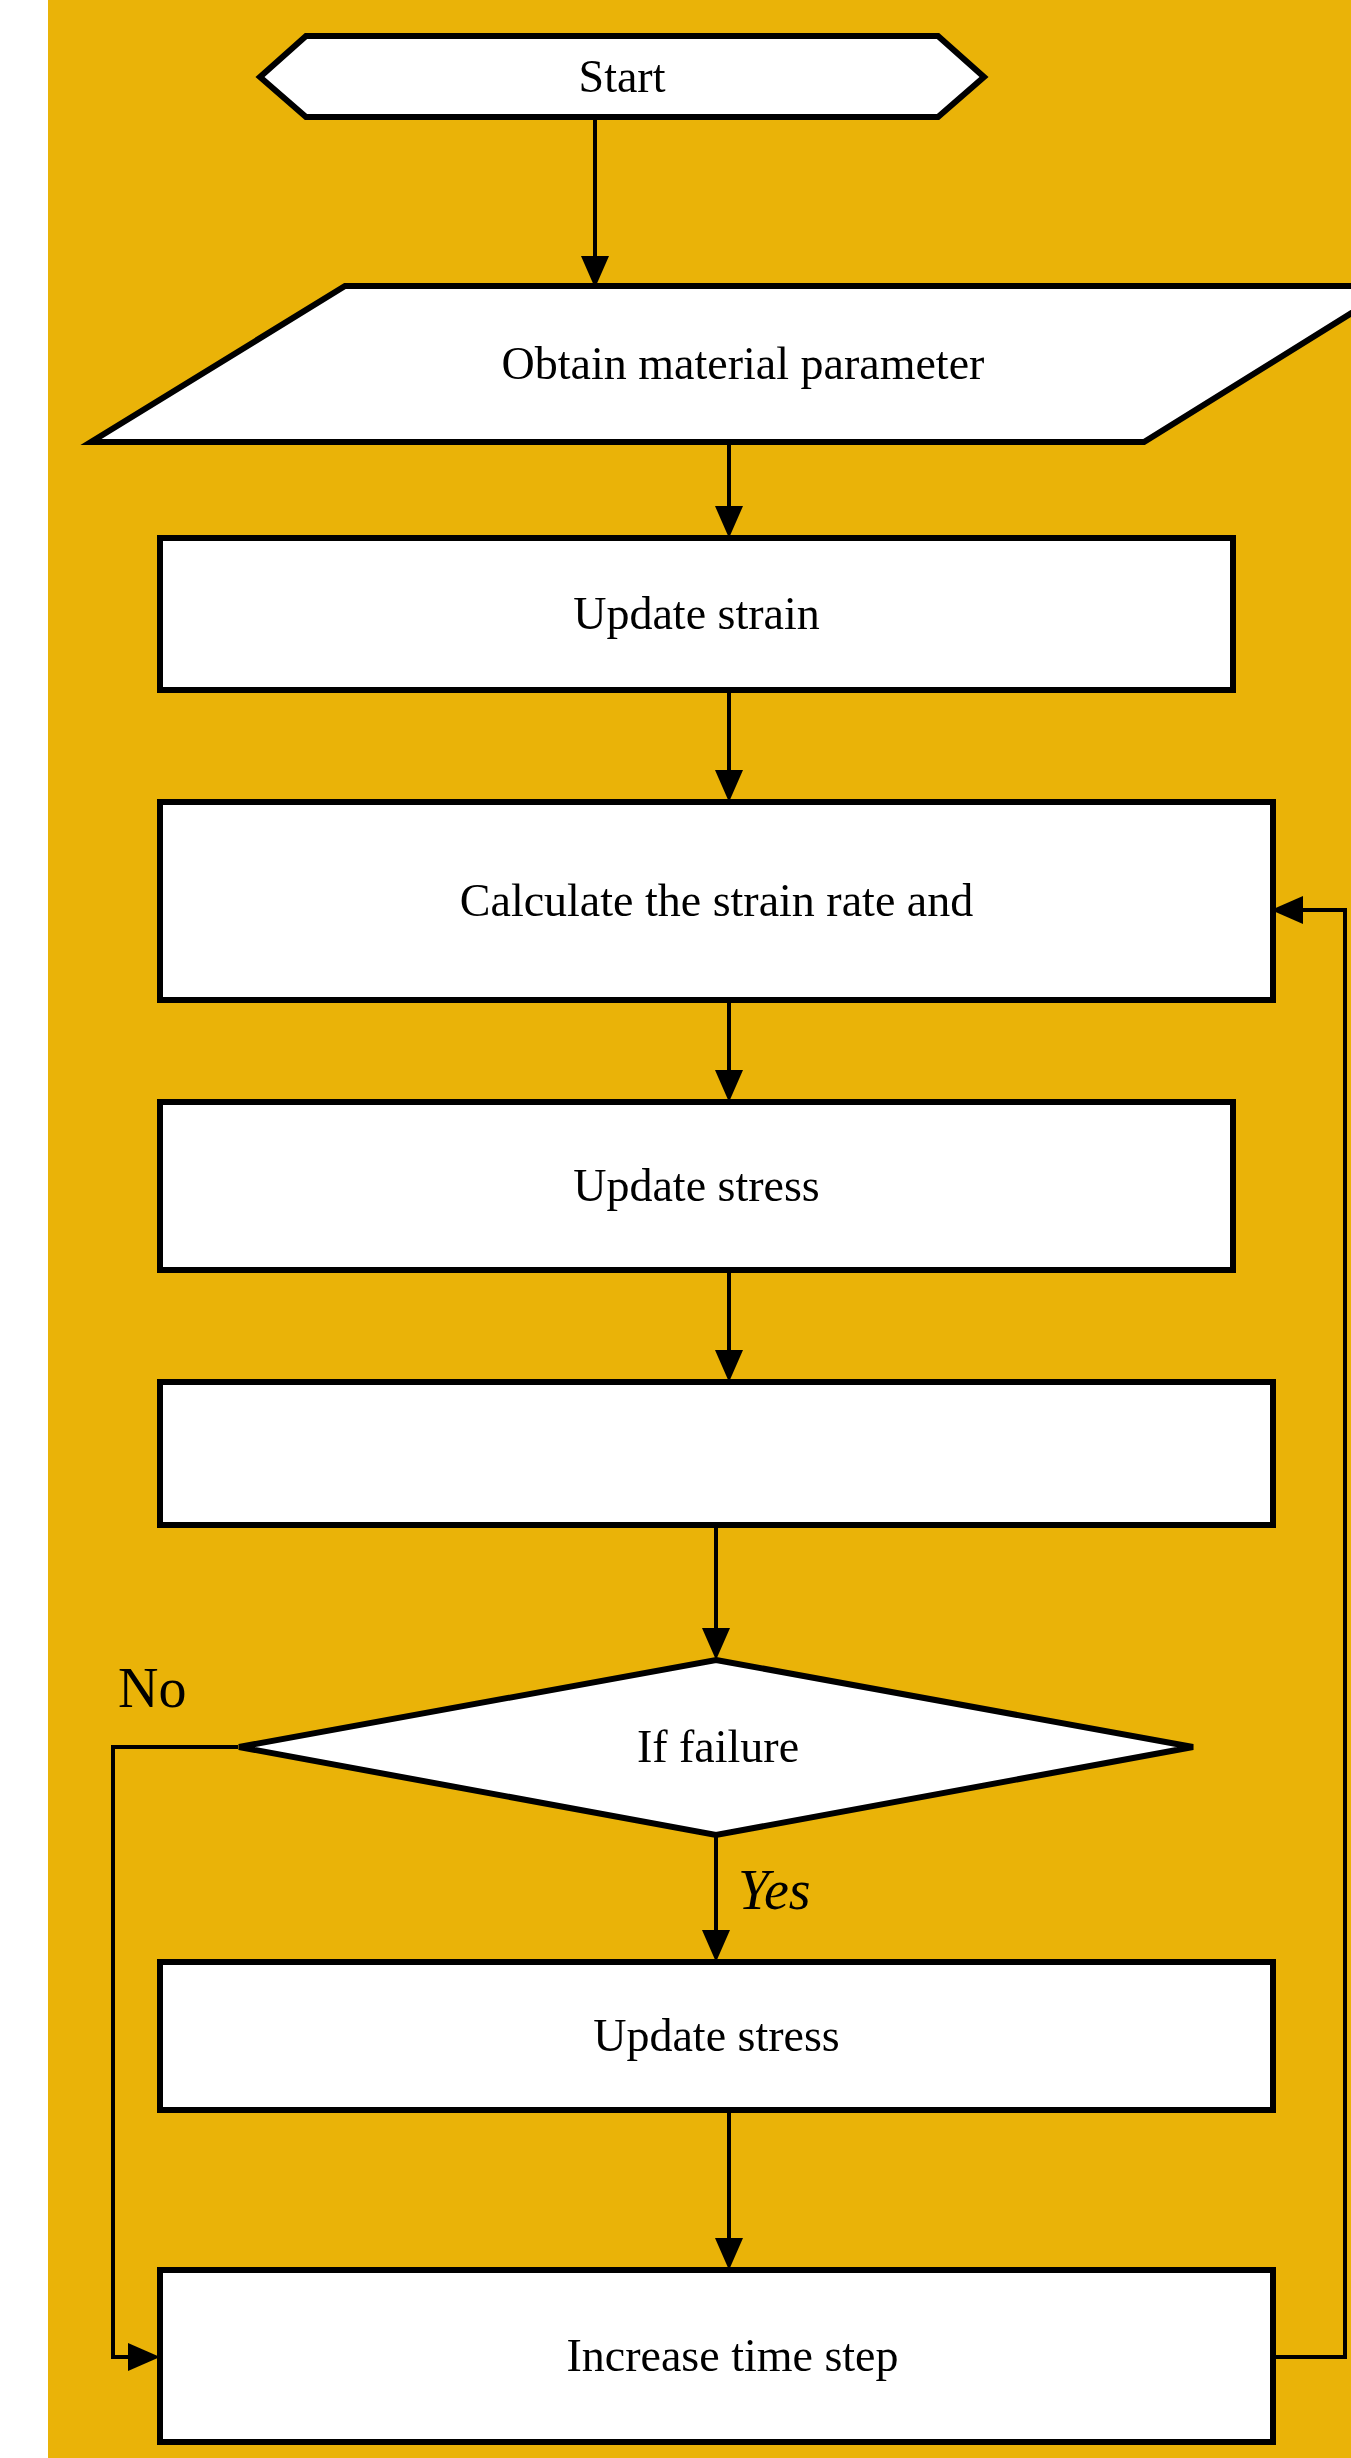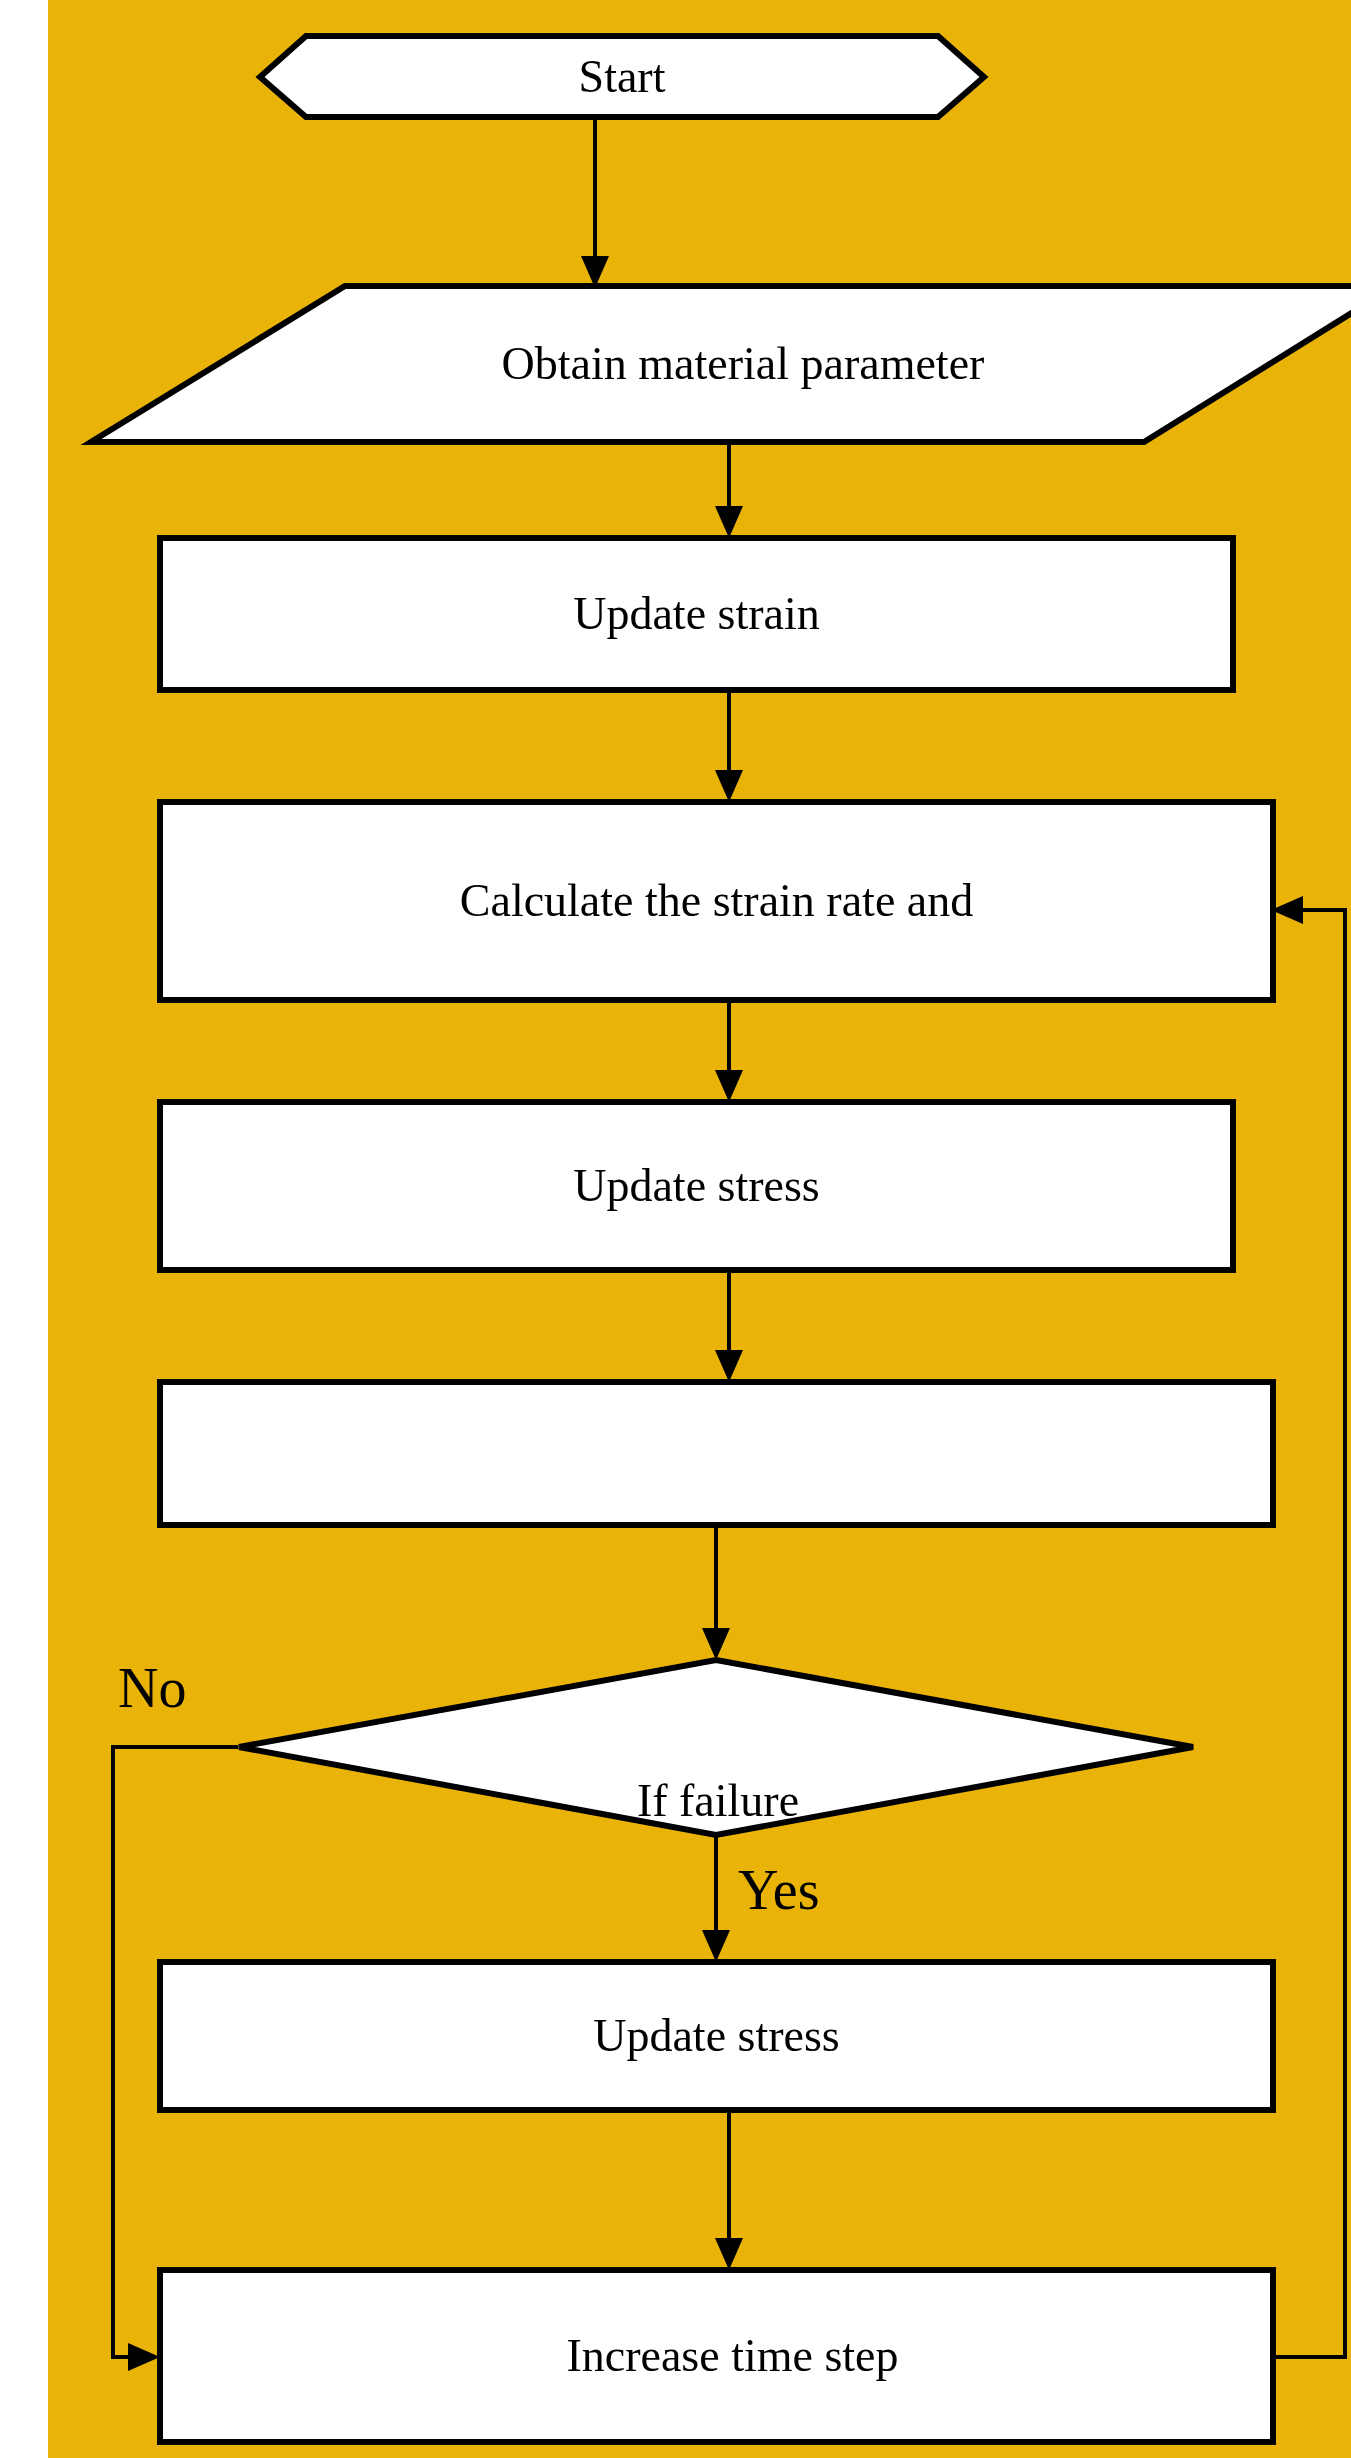--- a/index.html
+++ b/index.html
@@ -147,25 +147,25 @@
 
   <div class="node-label" style="left:250px; top:286px; width:890px; height:156px;">Obtain material parameter</div>
 
   <div class="node-label" style="left:112px; top:802px; width:1113px; height:198px; flex-direction:column;gap:8px;">
     <span>Calculate the strain rate and</span>
   </div>
 
   <div class="node-label" style="left:112px; top:1102px; width:1073px; height:168px;">Update stress</div>
 
 
-  <div class="node-label" style="left:400px; top:1660px; width:540px; height:175px; line-height:1.45;align-items:flex-end;">
+  <div class="node-label" style="left:400px; top:1660px; width:540px; height:175px; line-height:1.45;">
     <span>If failure</span>
   </div>
 
   <div class="node-label" style="left:112px; top:1962px; width:1113px; height:148px;">Update stress</div>
 
   <div class="node-label" style="left:128px; top:2270px; width:1113px; height:172px;">Increase time step</div>
 
   <div class="edge-label" style="left:70px; top:1660px;">No</div>
 
-  <div class="edge-label" style="left:690px; top:1862px;">Yes</div>
+  <div class="edge-label" style="left:690px; top:1862px;font-style:italic;">Yes</div>
 
 </div>
 
 </body></html>

